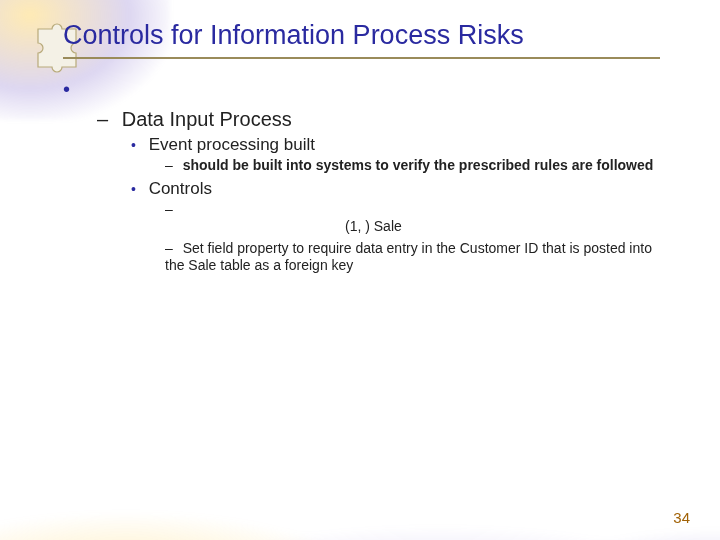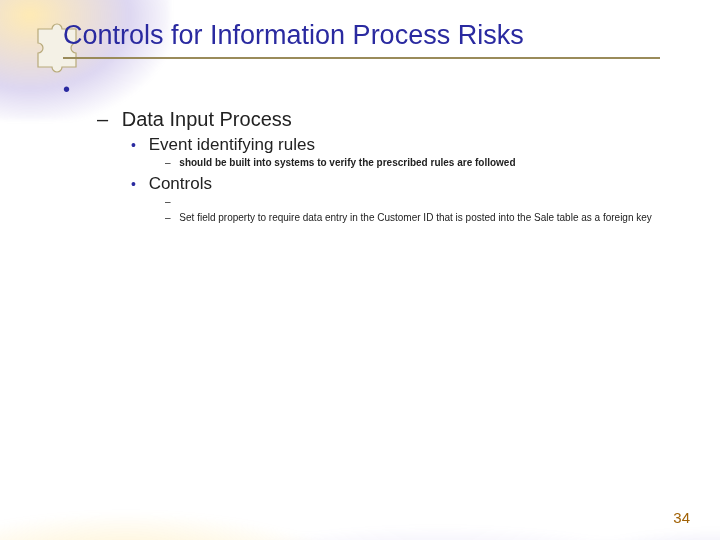--- a/index.html
+++ b/index.html
@@ -52,21 +52,21 @@
   .lvl1 { margin-left: 0; }
   .lvl1 > li { font-size: 23px; color: #222; margin-bottom: 8px; }
   .lvl1 > li::before { content: "•"; color: #2a2aa0; margin-right: 10px; font-size: 20px; }
   .lvl2 { margin-left: 34px; margin-top: 6px; }
   .lvl2 > li { font-size: 20px; color: #222; margin-bottom: 6px; }
   .lvl2 > li::before { content: "–"; margin-right: 8px; }
   .lvl3 { margin-left: 34px; margin-top: 4px; }
   .lvl3 > li { font-size: 17px; color: #222; margin-bottom: 4px; }
   .lvl3 > li::before { content: "•"; color: #2a2aa0; margin-right: 8px; font-size: 14px; }
   .lvl4 { margin-left: 34px; margin-top: 2px; }
-  .lvl4 > li { font-size: 10px; color: #222; margin-bottom: 4px; line-height: 1.25; }
+  .lvl4 > li { font-size: 14px; color: #222; margin-bottom: 4px; line-height: 1.25; }
   .lvl4 > li::before { content: "–"; margin-right: 6px; }
   .lvl4 li .cont { display: block; padding-left: 13px; }
   .bold { font-weight: bold; }
   .example-body { display: block; padding-left: 22px; line-height: 1.25; }
   .rel-indent { display: inline-block; padding-left: 13px; }
   .rel-indent2 { display: block; padding-left: 180px; }
   .page-num {
     position: absolute;
     bottom: 14px; right: 30px;
     font-size: 15px;
@@ -89,31 +89,32 @@
   <h1 class="slide-title">Controls for Information Process Risks</h1>
   <hr class="title-rule">
 
   <ul class="lvl1">
     <li>
       <ul class="lvl2">
         <li>
           <span>Data Input Process</span>
           <ul class="lvl3">
             <li>
-              <span>Event identifying rules</span>
+              <span>Event processing built</span>
               <ul class="lvl4">
                 <li>
                   <span class="bold">should be built into systems to verify the prescribed rules are followed</span>
                 </li>
               </ul>
             </li>
             <li>
               <span>Controls</span>
               <ul class="lvl4">
                 <li>
+                  <span class="rel-indent2">(1, ) Sale</span>
                 </li>
                 <li>
                   <span>Set field property to require data entry in the Customer ID that is posted into the Sale table as a foreign key</span>
                 </li>
               </ul>
             </li>
           </ul>
         </li>
       </ul>
     </li>

